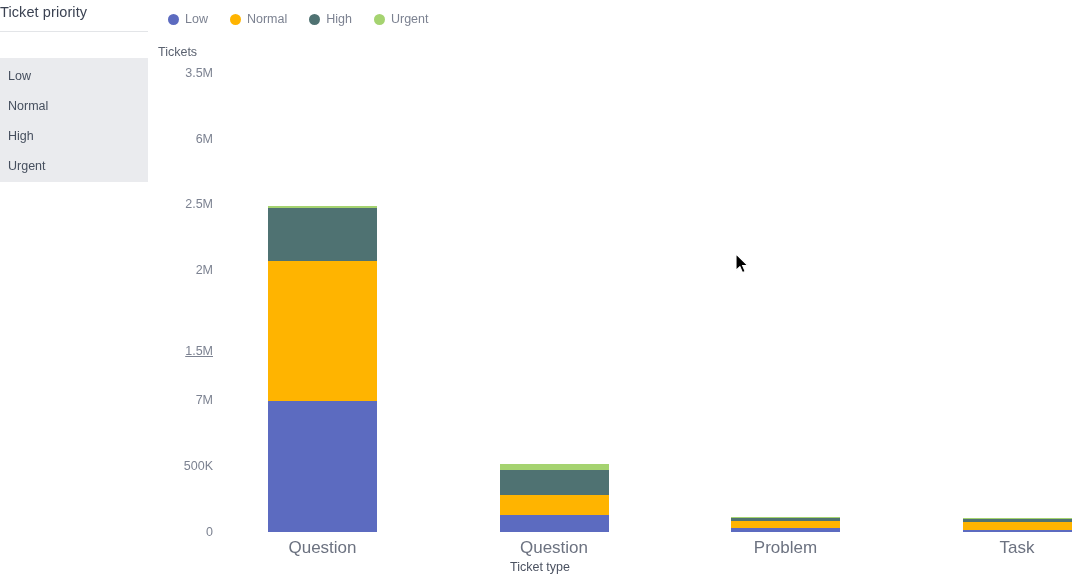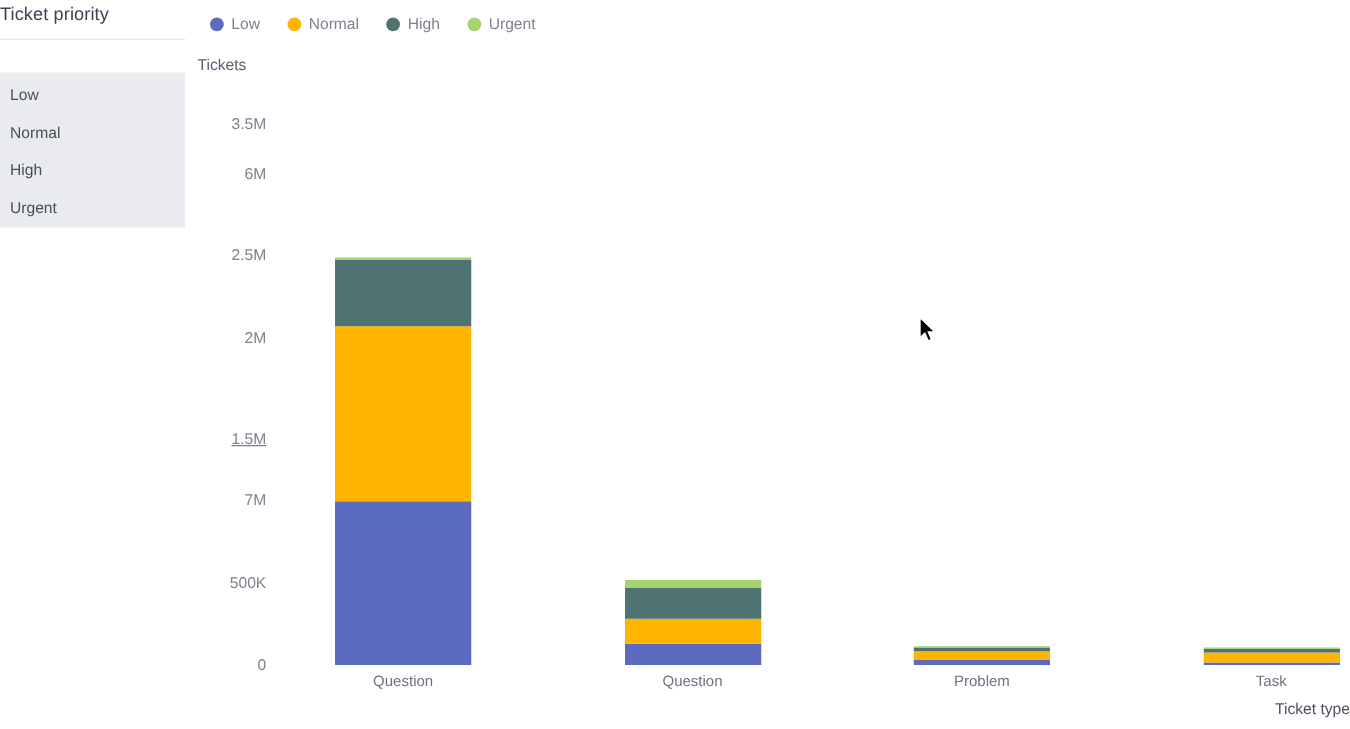--- a/index.html
+++ b/index.html
@@ -109,28 +109,28 @@
     text-align: right;
     font-size: 12.5px;
     color: #7c8291;
     white-space: nowrap;
     transform: translateY(-50%);
   }
   #x-axis-title {
     position: absolute;
     left: 0; top: 560px;
     width: 1080px;
-    text-align: right;
+    text-align: center;
     font-size: 12.5px;
     color: #4b5261;
   }
   .x-tick {
     position: absolute;
     top: 538px;
-    font-size: 12px;
+    font-size: 17px;
     color: #6c7280;
     text-align: center;
     transform: translateX(-50%);
     white-space: nowrap;
   }
 
   .bar-group { position: absolute; }
   .bar-seg {
     position: absolute;
     left: 0;
@@ -175,21 +175,21 @@
       </div>
       <div class="legend-entry">
         <span class="legend-swatch" style="background: rgb(165, 211, 112);"></span>
         <span class="legend-label">Urgent</span>
       </div>
     </div>
 
   <div id="chart">
     <div id="y-axis-title">Tickets</div>
     <div id="y-ticks">
-        <div class="y-tick" style="top: 73px; margin-top: 26px;">3.5M</div>
+        <div class="y-tick" style="top: 73px;">3.5M</div>
         <div class="y-tick" style="top: 139px;">6M</div>
         <div class="y-tick" style="top: 204px;">2.5M</div>
         <div class="y-tick" style="top: 270px;">2M</div>
         <div class="y-tick" style="top: 351px; text-decoration: underline;">1.5M</div>
         <div class="y-tick" style="top: 400px;">7M</div>
         <div class="y-tick" style="top: 466px;">500K</div>
         <div class="y-tick" style="top: 532px;">0</div>
       </div>
     <div id="bars">
         <div class="bar-group" style="left: 268px; width: 109px; top: 206.11px; height: 325.89px;">

